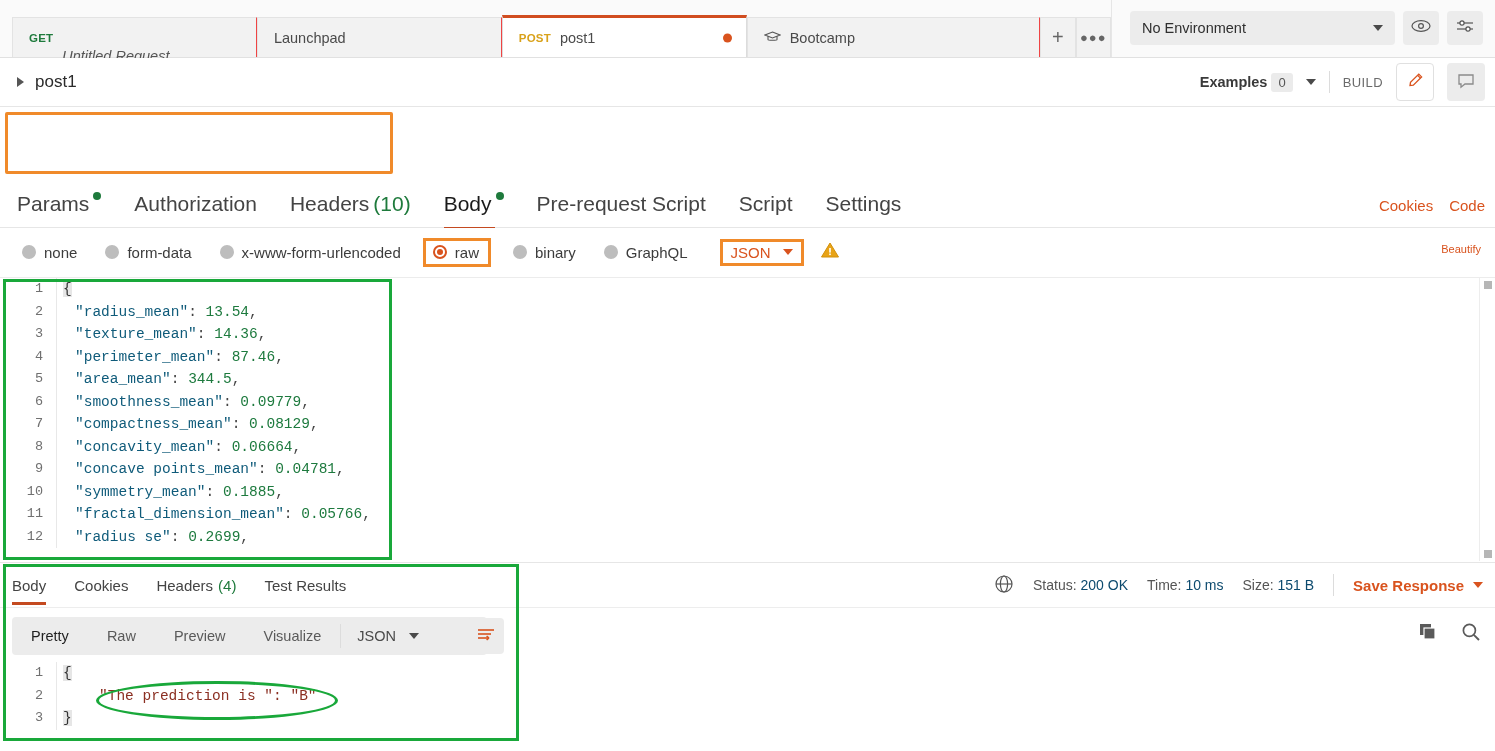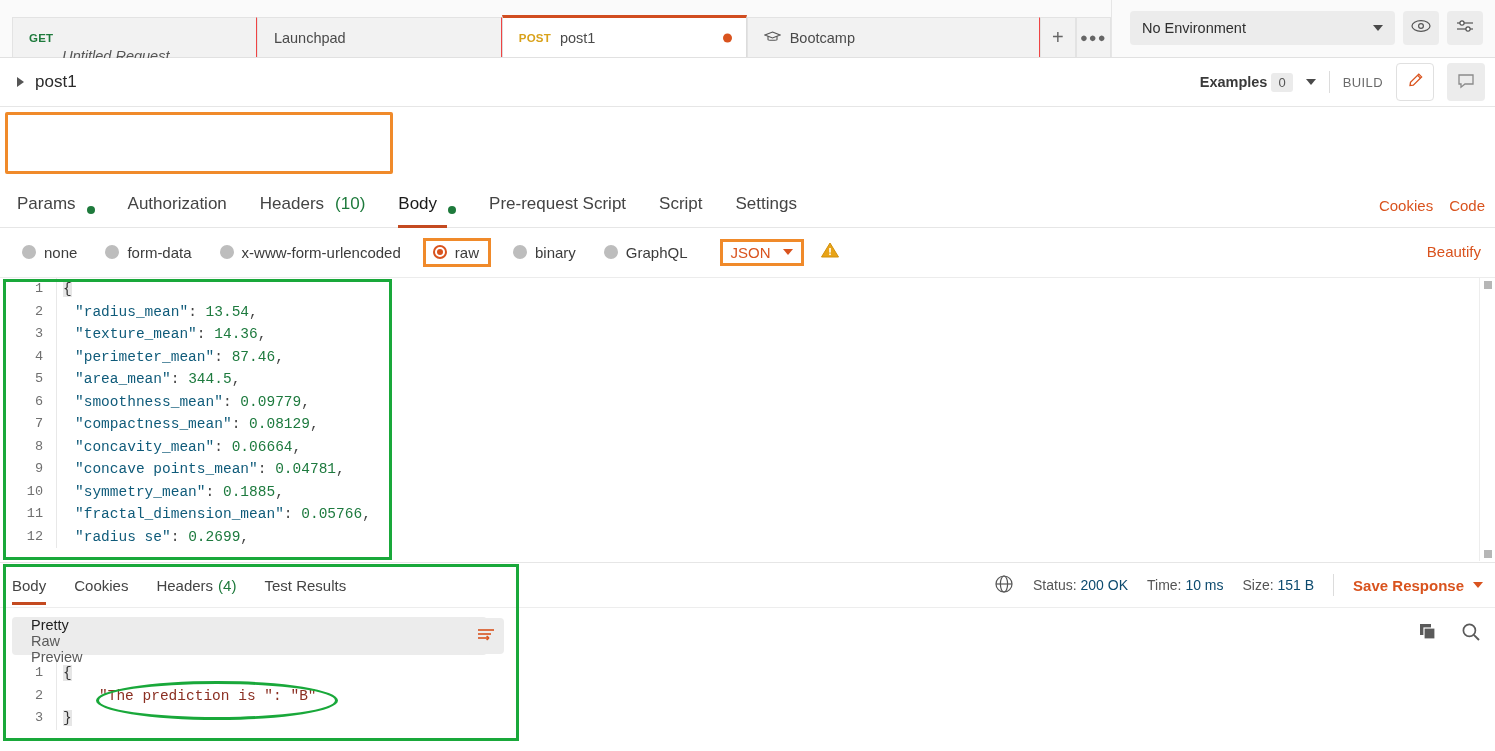--- a/index.html
+++ b/index.html
@@ -122,21 +122,21 @@
   .save-caret {
     width:34px; background:#e4e4e4; border-left:1px solid #d3d3d3; border-radius:0 4px 4px 0;
     display:flex; align-items:center; justify-content:center;
   }
 
   
   .reqtabs {
     position:absolute; left:0; top:183px; width:1495px; height:45px;
     display:flex; align-items:center; border-bottom:1px solid #e6e6e6; padding-left:17px;
   }
-  .rtab { font-size:17px; color:#444; margin-right:33px; position:relative; padding-bottom:2px; display:flex; align-items:flex-end; gap:11px; white-space:nowrap; }
+  .rtab { font-size:21px; color:#444; margin-right:33px; position:relative; padding-bottom:2px; display:flex; align-items:flex-start; gap:4px; white-space:nowrap; }
   .rtab.sel { color:#1a1a1a; }
   .rtab.sel::after {
     content:""; position:absolute; left:0; right:9px; bottom:-12px; height:3px; background:#c44a20;
   }
   .gdot { width:8px; height:8px; border-radius:50%; background:#1e7a3c; display:inline-block; }
   .hcount { color:#1e7a3c; }
   .reqtabs-right { margin-left:auto; display:flex; gap:16px; padding-right:10px; }
   .olink { color:#d9531e; font-size:15px; }
 
   
@@ -153,21 +153,21 @@
   .hl-raw {
     border:3px solid #f08a2a; padding:3px 9px 3px 7px; margin-right:22px; margin-left:-6px;
     display:flex; align-items:center; gap:8px; font-size:15px; color:#3c3c3c;
   }
   .hl-json {
     border:3px solid #f08a2a; padding:2px 8px; display:flex; align-items:center; gap:12px;
     color:#d9531e; font-size:15px; margin-left:4px;
   }
   .caret-o { width:0;height:0;border-left:5px solid transparent;border-right:5px solid transparent;border-top:6px solid #d9531e; }
   .warn { margin-left:16px; }
-  .beautify { position:absolute; right:14px; top:15px; color:#d9531e; font-size:15px; }
+  .beautify { position:absolute; right:14px; top:15px; color:#d9531e; font-size:11px; }
 
   
   .editor {
     position:absolute; left:0; top:277px; width:1495px; height:285px;
     background:#fff; border-top:1px solid #ececec; overflow:hidden;
   }
   .code {
     font-family:"Liberation Mono", monospace; font-size:14.5px; line-height:22.5px;
   }
   .ln-row { display:flex; height:22.5px; align-items:center; }
@@ -198,21 +198,21 @@
     display:flex; align-items:center; padding-left:12px; border-top:1px solid #e6e6e6; background:#fff;
   }
   .rsp-tab { font-size:15px; color:#444; margin-right:28px; position:relative; display:flex; gap:5px; }
   .rsp-tab.sel::after { content:""; position:absolute; left:0; right:0; bottom:-11px; height:3px; background:#c44a20; }
   .respbar-right { margin-left:auto; display:flex; align-items:center; gap:19px; padding-right:12px; font-size:14px; color:#555; }
   .stat-val { color:#0c4a6e; }
   .saveresp { color:#d9531e; font-weight:bold; font-size:15px; display:flex; align-items:center; gap:9px; }
 
   .resptools {
     position:absolute; left:12px; top:617px; width:475px; height:38px;
-    background:#ececec; border-radius:4px; display:flex; flex-direction:column;
+    background:#ececec; border-radius:4px; display:flex; align-items:center;
   }
   .rt { font-size:14.5px; color:#5a5a5a; padding:0 19px; }
   .rt.sel { color:#1f1f1f; }
   .rt-sep { width:1px; height:24px; background:#dcdcdc; }
   .rt-json { display:flex; align-items:center; gap:13px; padding:0 16px; font-size:14.5px; color:#4a4a4a; }
   .wrapbtn {
     position:absolute; left:468px; top:618px; width:36px; height:36px;
     background:#ececec; border-radius:4px; display:flex; align-items:center; justify-content:center;
   }
   .resp-right-icons { position:absolute; right:14px; top:622px; display:flex; gap:24px; color:#555; }

